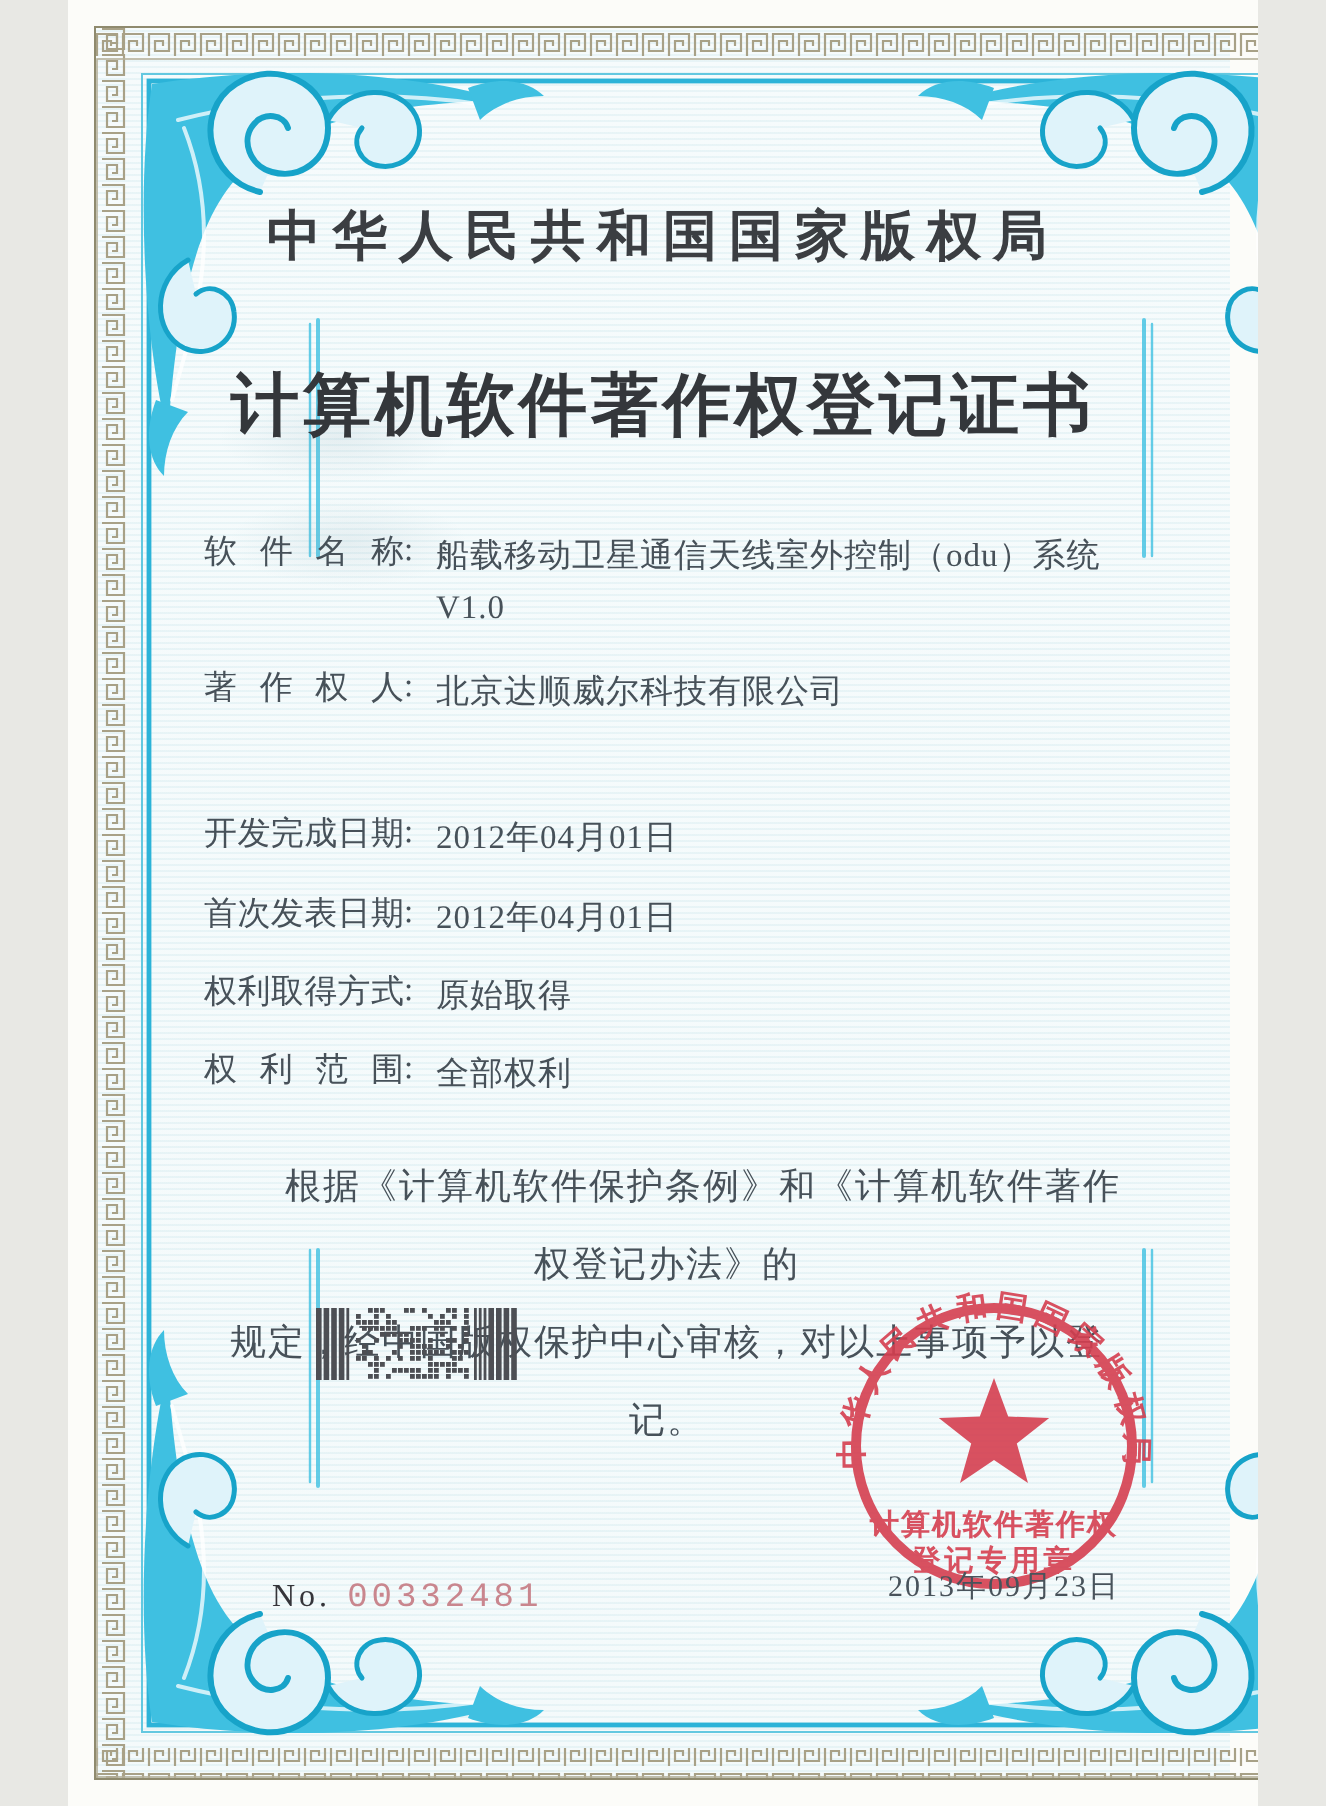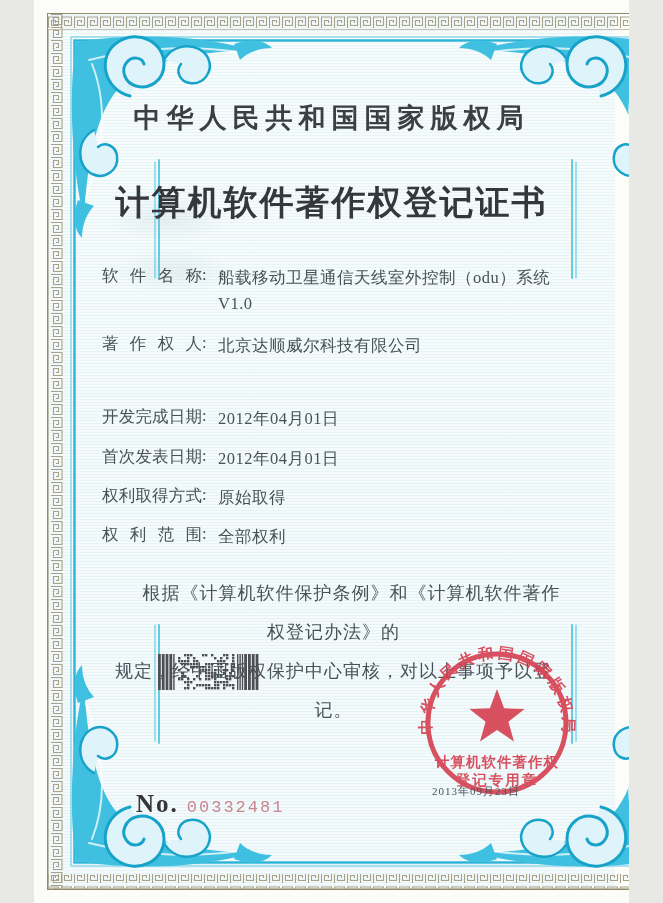--- a/index.html
+++ b/index.html
@@ -21,23 +21,23 @@
   .certno .lab{margin-right:10px;}
   .field{left:68px;font-size:16.5px;color:#475159;margin-top:36px;}
   .flabel{display:inline-block;width:100px;text-align:justify;text-align-last:justify;vertical-align:top;}
   .fcolon{display:inline-block;width:16px;vertical-align:top;}
   .fvalue{display:inline-block;vertical-align:top;letter-spacing:0.5px;max-width:400px;line-height:26px;}
   .statement{left:68px;right:64px;top:574px;font-size:18px;color:#475159;
              line-height:39px;letter-spacing:1px;text-align:center;}
   .statement .ln1{text-indent:2em;}
   .barcode{left:124px;top:652px;}
   .seal{left:376px;top:636px;opacity:.9;}
-  .issue-date{left:398px;top:784px;font-size:11px;color:#49535b;letter-spacing:1px;z-index:1;}
+  .issue-date{left:410px;top:784px;font-size:15px;color:#49535b;letter-spacing:1px;z-index:1;}
   .serial{left:102px;top:790px;z-index:1;}
-  .serial .no{font-size:25px;font-weight:700;color:#35353a;letter-spacing:2px;margin-right:8px;}
+  .serial .no{font-size:16px;font-weight:400;color:#35353a;letter-spacing:2px;margin-right:8px;}
   .serial .digits{font-family:"Liberation Mono","DejaVu Sans Mono",monospace;
                   font-size:17px;color:#c9868e;letter-spacing:2px;}
   .smudge{width:120px;height:46px;border-radius:50%;
           background:radial-gradient(ellipse at center, rgba(130,165,178,0.14), rgba(130,165,178,0) 70%);}
 </style>
 </head>
 <body>
 
 <div class="page">
 

